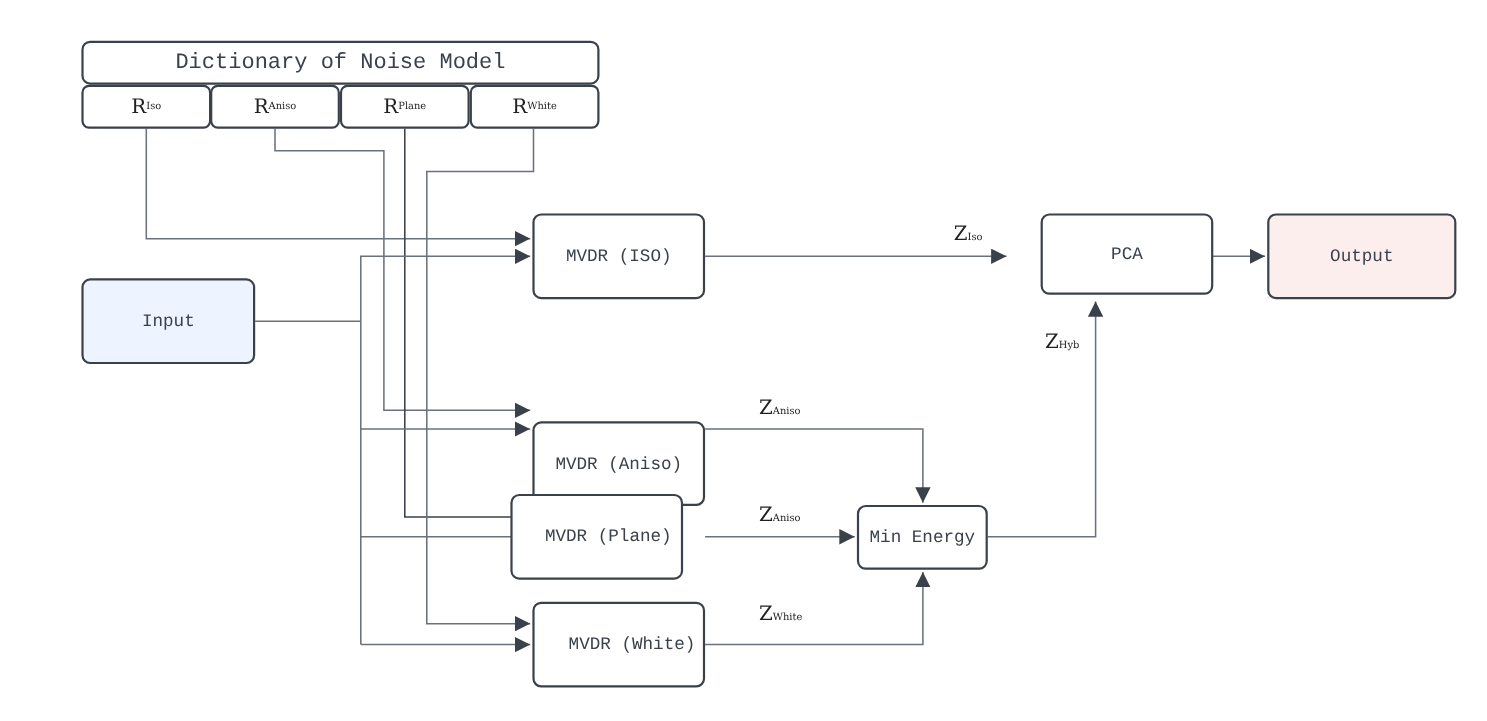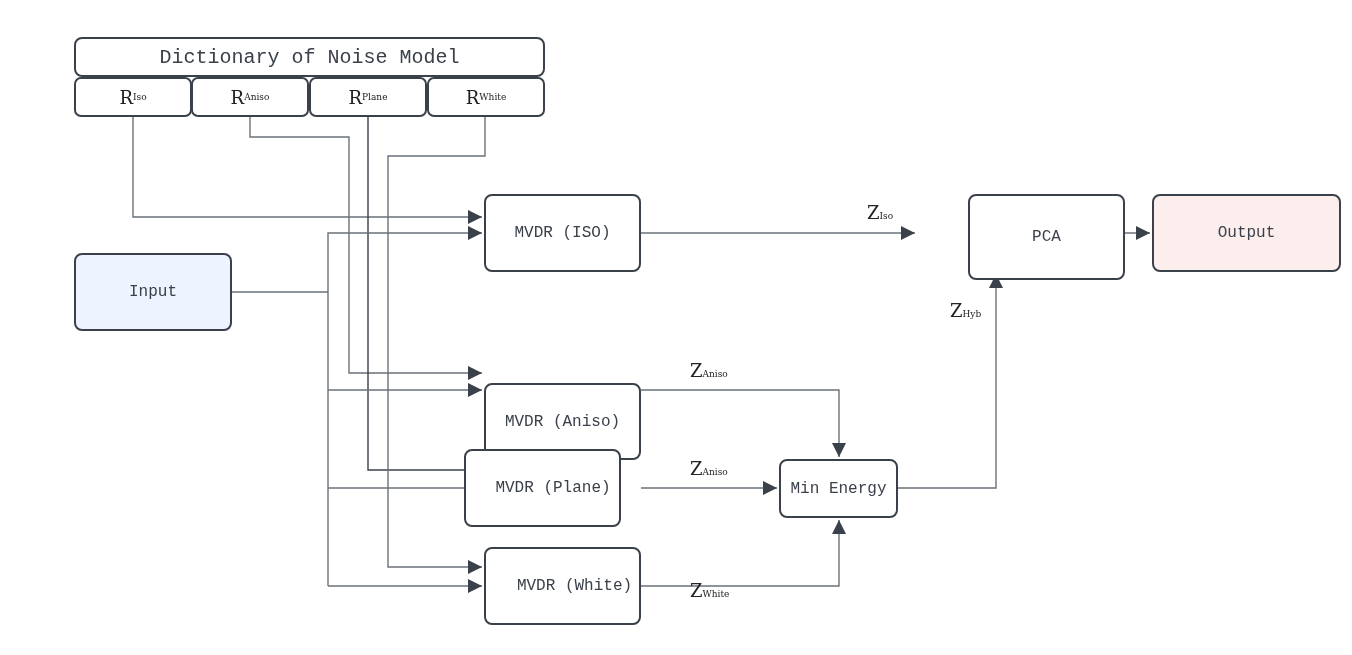--- a/index.html
+++ b/index.html
@@ -88,34 +88,34 @@
 </div>
 <div class="node" style="left:464px; top:449px; width:157px; height:78px;padding-left:21px;">
   <span>MVDR (Plane)</span>
 </div>
 <div class="node" style="left:484px; top:547px; width:157px; height:78px;padding-left:24px;">
   <span>MVDR (White)</span>
 </div>
 <div class="node" style="left:779px; top:459px; width:119px; height:59px;">
   <span>Min Energy</span>
 </div>
-<div class="node" style="left:968px; top:194px; width:157px; height:86px;">
+<div class="node" style="left:946px; top:194px; width:157px; height:74px;">
   <span>PCA</span>
 </div>
-<div class="node output" style="left:1152px; top:194px; width:189px; height:78px;text-align:right;">
+<div class="node output" style="left:1152px; top:194px; width:172px; height:78px;text-align:right;">
   <span>Output</span>
 </div>
 
 <div class="zlabel" style="left:867px; top:202px;">
   <span>Z</span><span class="sub">Iso</span>
 </div>
 <div class="zlabel" style="left:950px; top:300px;">
   <span>Z</span><span class="sub">Hyb</span>
 </div>
 <div class="zlabel" style="left:690px; top:360px;">
   <span>Z</span><span class="sub">Aniso</span>
 </div>
 <div class="zlabel" style="left:690px; top:458px;">
   <span>Z</span><span class="sub">Aniso</span>
 </div>
-<div class="zlabel" style="left:690px; top:580px;">
+<div class="zlabel" style="left:690px; top:548px;">
   <span>Z</span><span class="sub">White</span>
 </div>
 
 </body></html>

